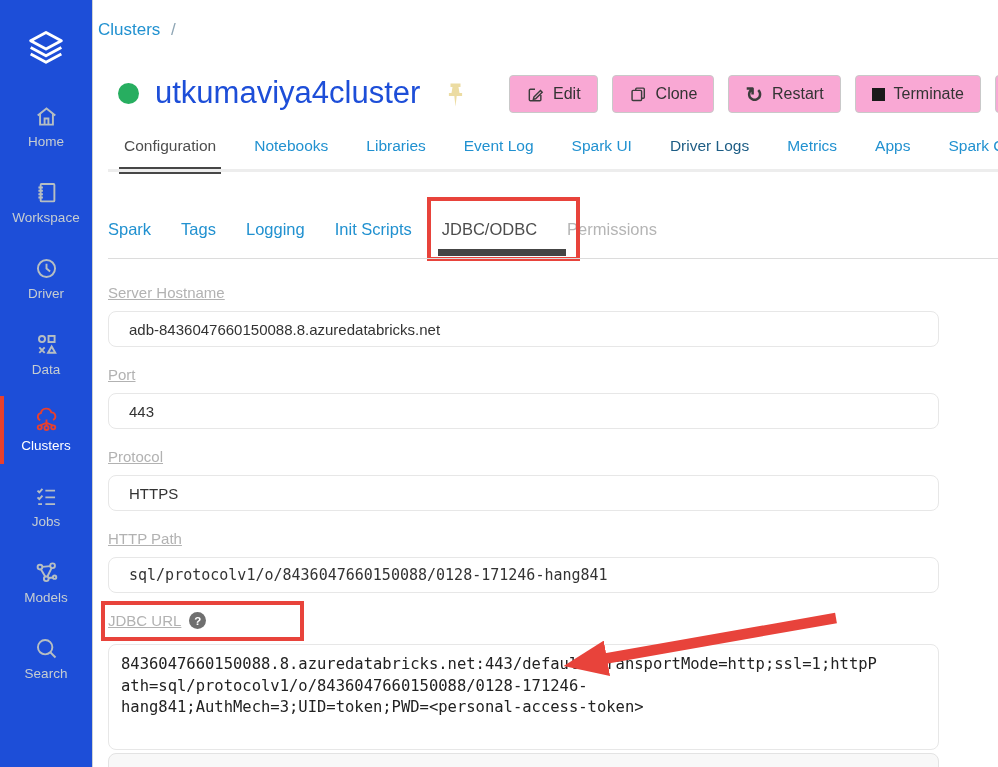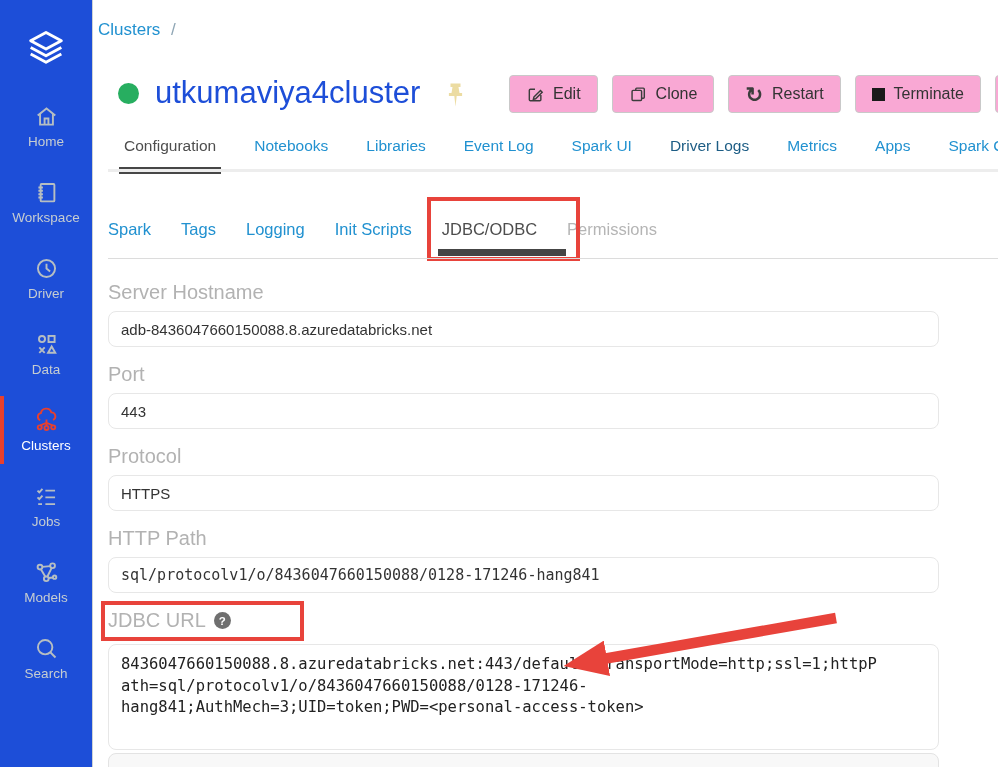--- a/index.html
+++ b/index.html
@@ -55,23 +55,23 @@
   .subtab.active { color:#4d4d4d; position:relative; cursor:default; }
   .subtab.disabled { color:#b5b5b5; }
   .subtab-bar { position:absolute; left:-4px; top:29px; width:128px; height:7px; background:#454545; }
   .anno-box-tab { position:absolute; left:-15px; top:-23px; width:153px; height:64px;
                   border:4px solid #e8433b; pointer-events:none; }
   .hr-line { position:absolute; left:15px; top:258px; width:891px; border-top:1px solid #dcdcdc; }
 
   
   .form { position:absolute; left:15px; top:283px; width:831px; }
   .field { margin-bottom:18px; }
-  .flabel { font-size:20px; color:#b2b2b2; line-height:19px; margin-bottom:9px; }
+  .flabel { font-size:15px; color:#b2b2b2; line-height:19px; margin-bottom:9px;text-decoration:underline; }
   .finput { width:100%; height:36px; border:1px solid #e7e7e7; border-radius:8px;
-            padding:0 12px; font-size:15px; color:#333; background:#fff; outline:none;
+            padding:0 20px; font-size:15px; color:#333; background:#fff; outline:none;
             font-family:"Liberation Sans", sans-serif; }
   .mono { font-family:"DejaVu Sans Mono", monospace; font-size:15px; }
 
   .jdbc-field { position:relative; }
   .jdbc-label-row { position:relative; display:flex; align-items:center; gap:8px; width:190px; }
   .help-icon { width:17px; height:17px; border-radius:50%; background:#6f6f6f; color:#fff;
                font-size:11.5px; font-weight:bold; display:flex; align-items:center;
                justify-content:center; cursor:pointer; }
   .anno-box-label { position:absolute; left:-7px; top:-10px; width:203px; height:40px;
                     border:4px solid #e8433b; pointer-events:none; }

